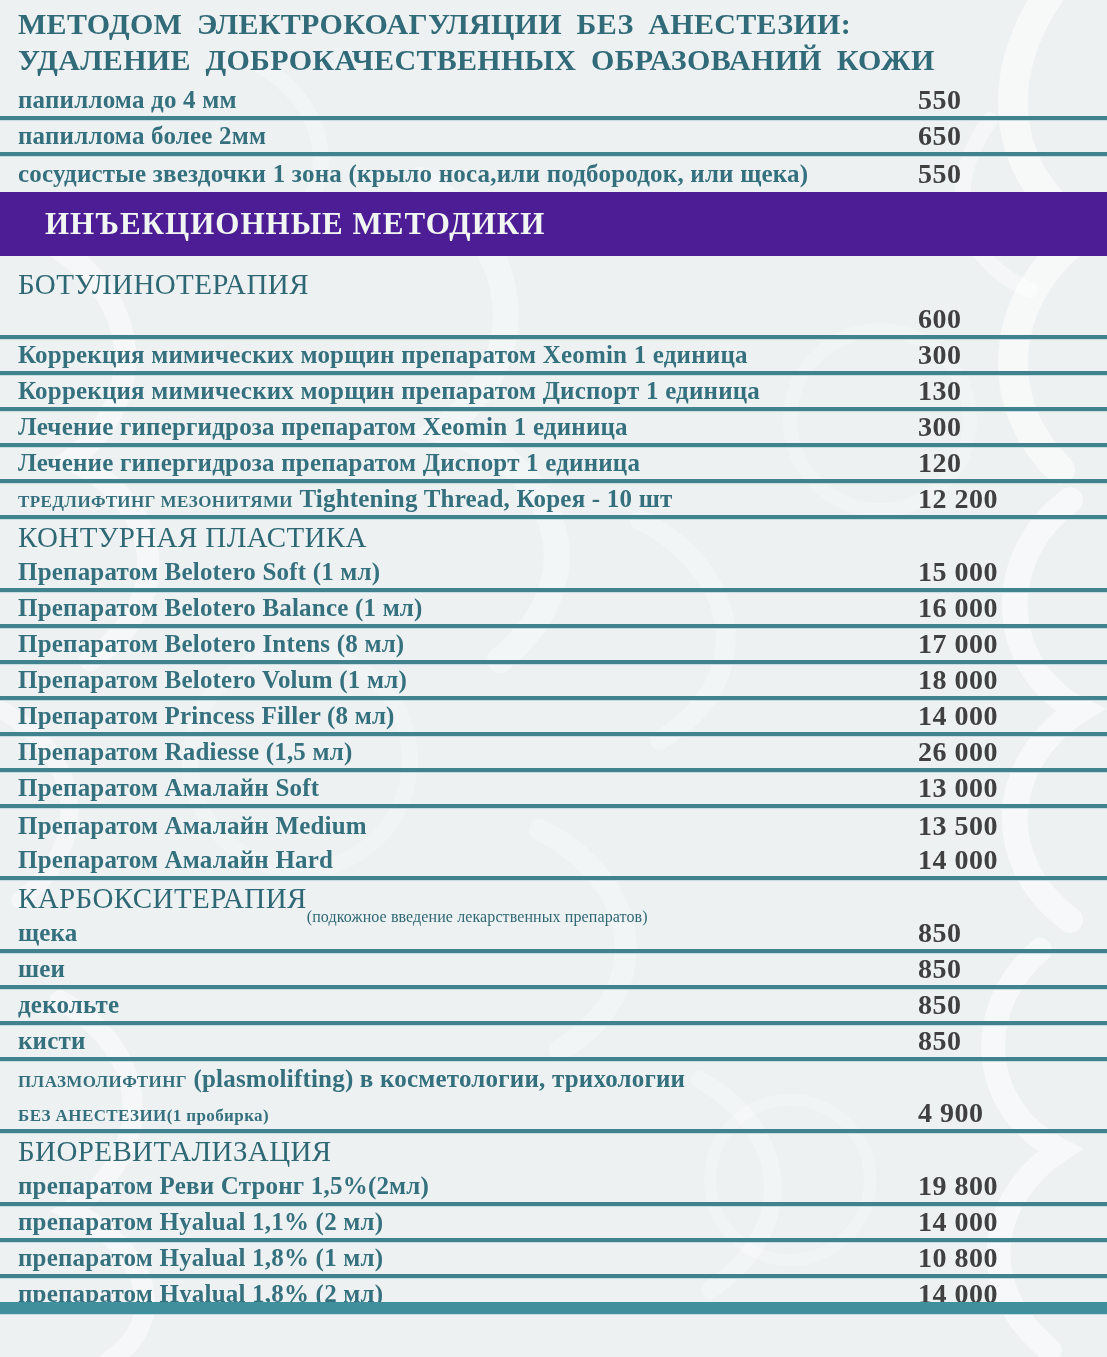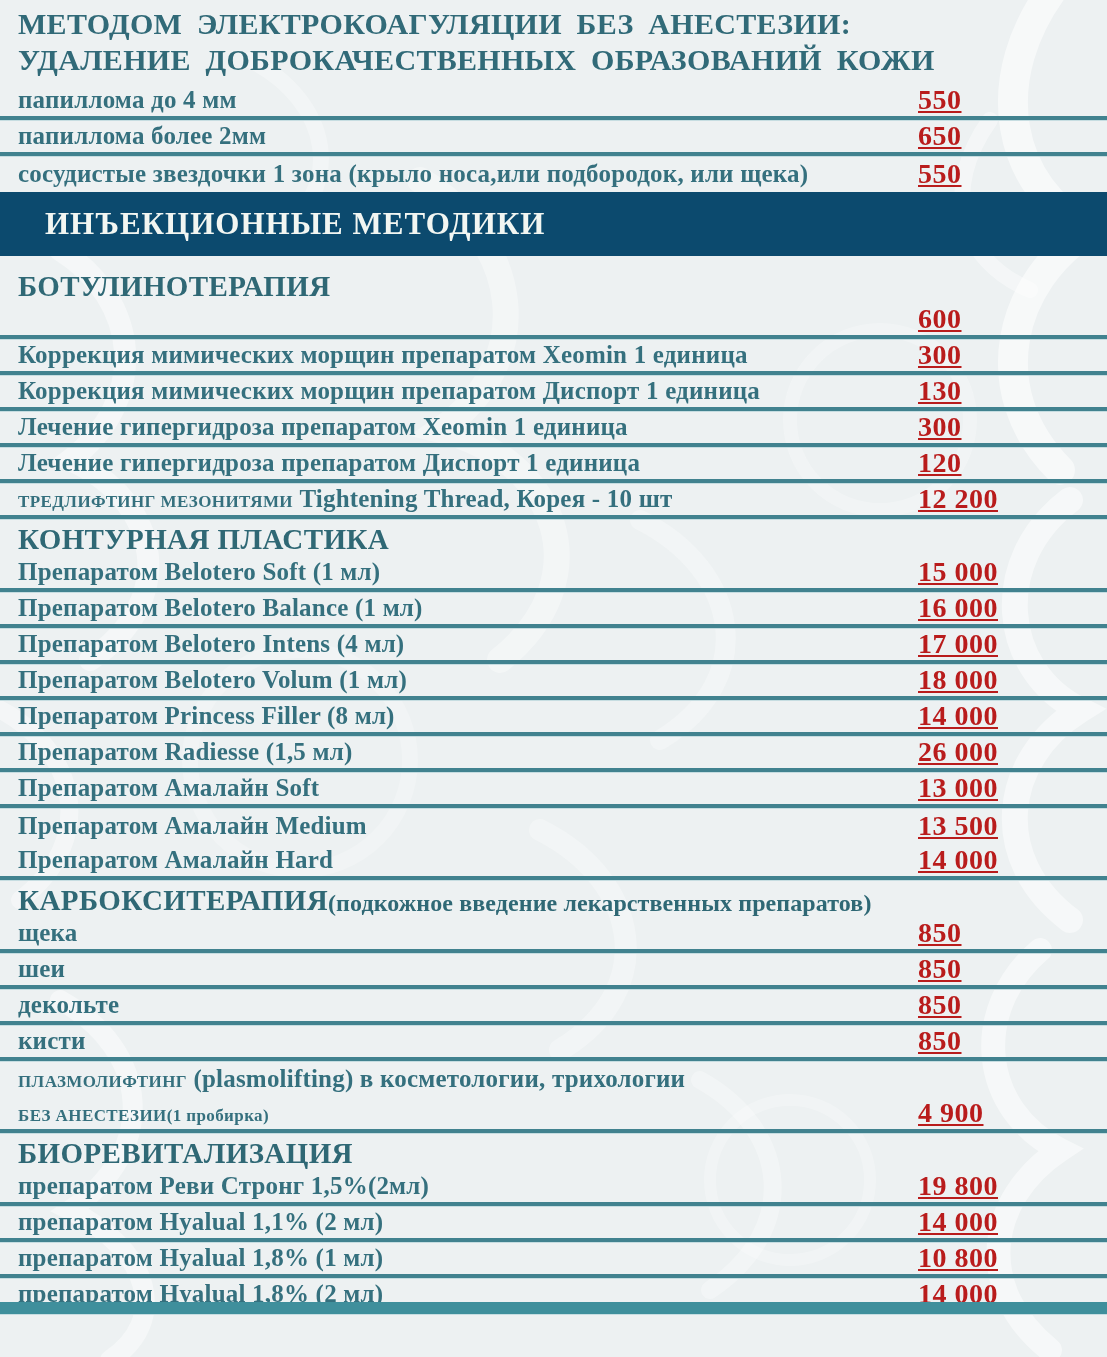--- a/index.html
+++ b/index.html
@@ -31,32 +31,32 @@
   }
   .row.divided{
     border-bottom:4px solid #41828f;
     box-shadow:0 1px 0 #c6dde1;
   }
   .row.item{font-size:25px;font-weight:bold;letter-spacing:.2px;white-space:nowrap;}
   .row.item .pre{font-size:17px;letter-spacing:.4px;}
   .row .price{
     position:absolute;left:918px;top:50%;transform:translateY(-50%);
     font-size:28px;font-weight:bold;letter-spacing:.5px;
-    color:#b91c1c;white-space:nowrap;text-decoration:underline;
+    color:#404040;white-space:nowrap;
   }
   .row.section{
-    height:37px;font-size:29px;font-weight:bold;
-    color:#2f6875;letter-spacing:.4px;white-space:nowrap;align-items:flex-end;
-  }
-  .row.section .sec-small{font-size:24px;letter-spacing:.1px;margin-top:36px;}
+    height:37px;font-size:29px;font-weight:normal;
+    color:#2f6875;letter-spacing:.4px;white-space:nowrap;
+  }
+  .row.section .sec-small{font-size:16px;letter-spacing:.1px;margin-top:36px;}
 
   
   .banner{
     height:64px;margin-bottom:10px;
-    background:#0c4a6e;
+    background:#4c1d95;
     display:flex;align-items:center;
     padding-left:45px;box-sizing:border-box;
   }
   .banner .banner-label{
     color:#f2f6f2;font-size:31px;font-weight:bold;letter-spacing:1px;
     white-space:nowrap;
   }
 
   .bottom-bar{
     position:absolute;left:0;right:0;bottom:0;height:12px;
@@ -140,21 +140,21 @@
       </div>
       <div class="row item divided">
         <span class="label"><span>Препаратом Belotero Soft (1 мл)</span></span>
         <span class="price">15 000</span>
       </div>
       <div class="row item divided">
         <span class="label"><span>Препаратом Belotero Balance (1 мл)</span></span>
         <span class="price">16 000</span>
       </div>
       <div class="row item divided">
-        <span class="label"><span>Препаратом Belotero Intens (4 мл)</span></span>
+        <span class="label"><span>Препаратом Belotero Intens (8 мл)</span></span>
         <span class="price">17 000</span>
       </div>
       <div class="row item divided">
         <span class="label"><span>Препаратом Belotero Volum (1 мл)</span></span>
         <span class="price">18 000</span>
       </div>
       <div class="row item divided">
         <span class="label"><span>Препаратом Princess Filler (8 мл)</span></span>
         <span class="price">14 000</span>
       </div>

